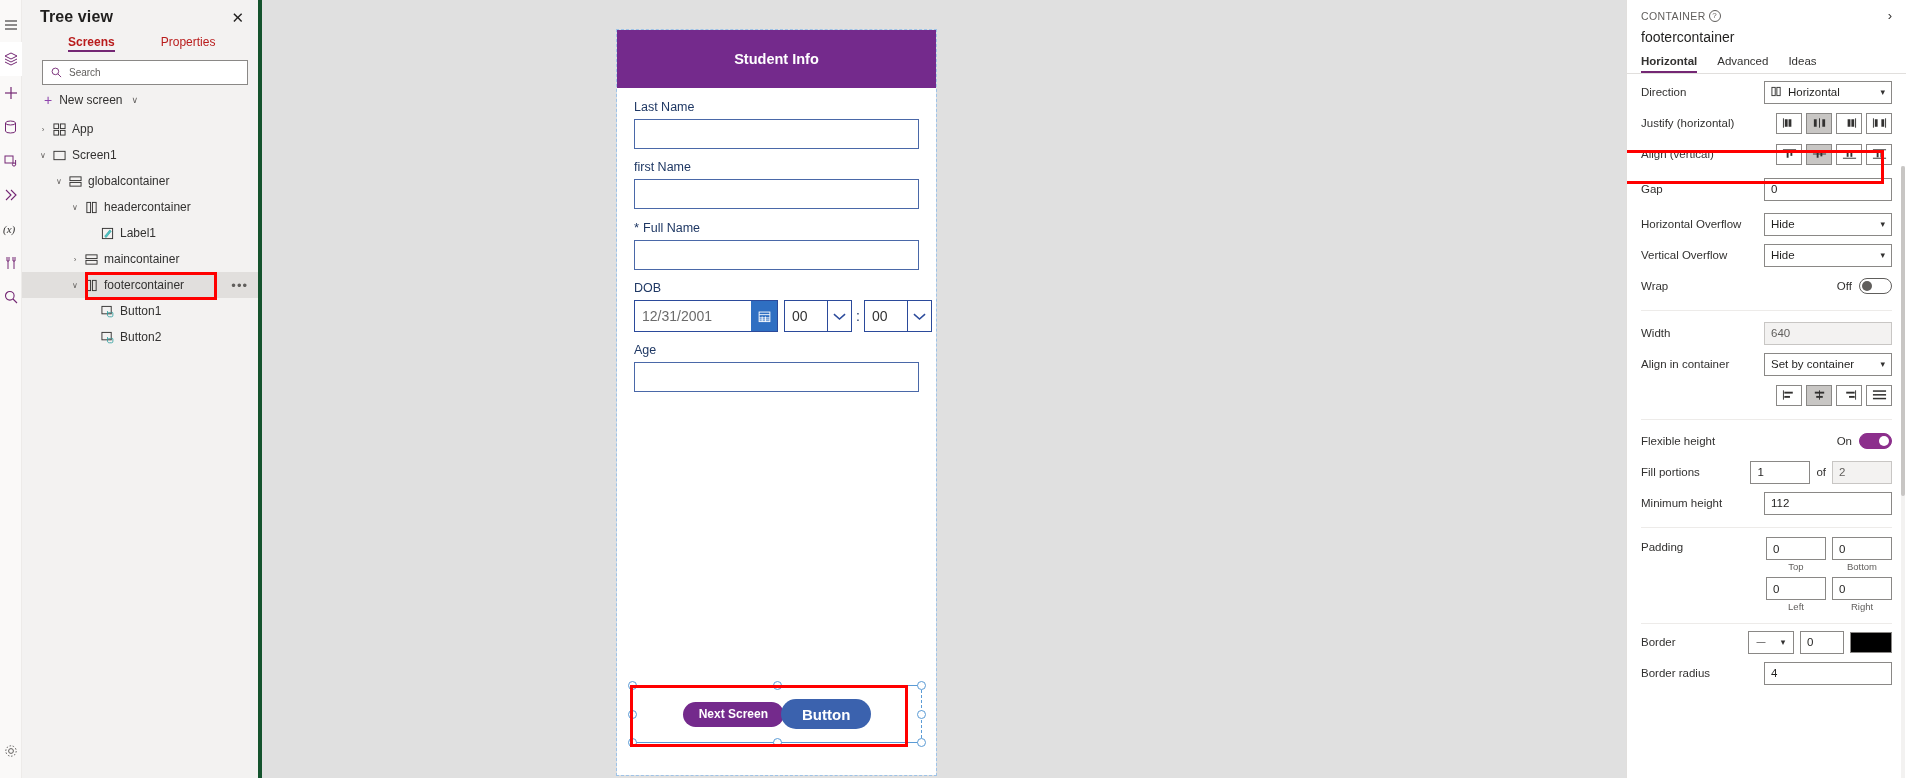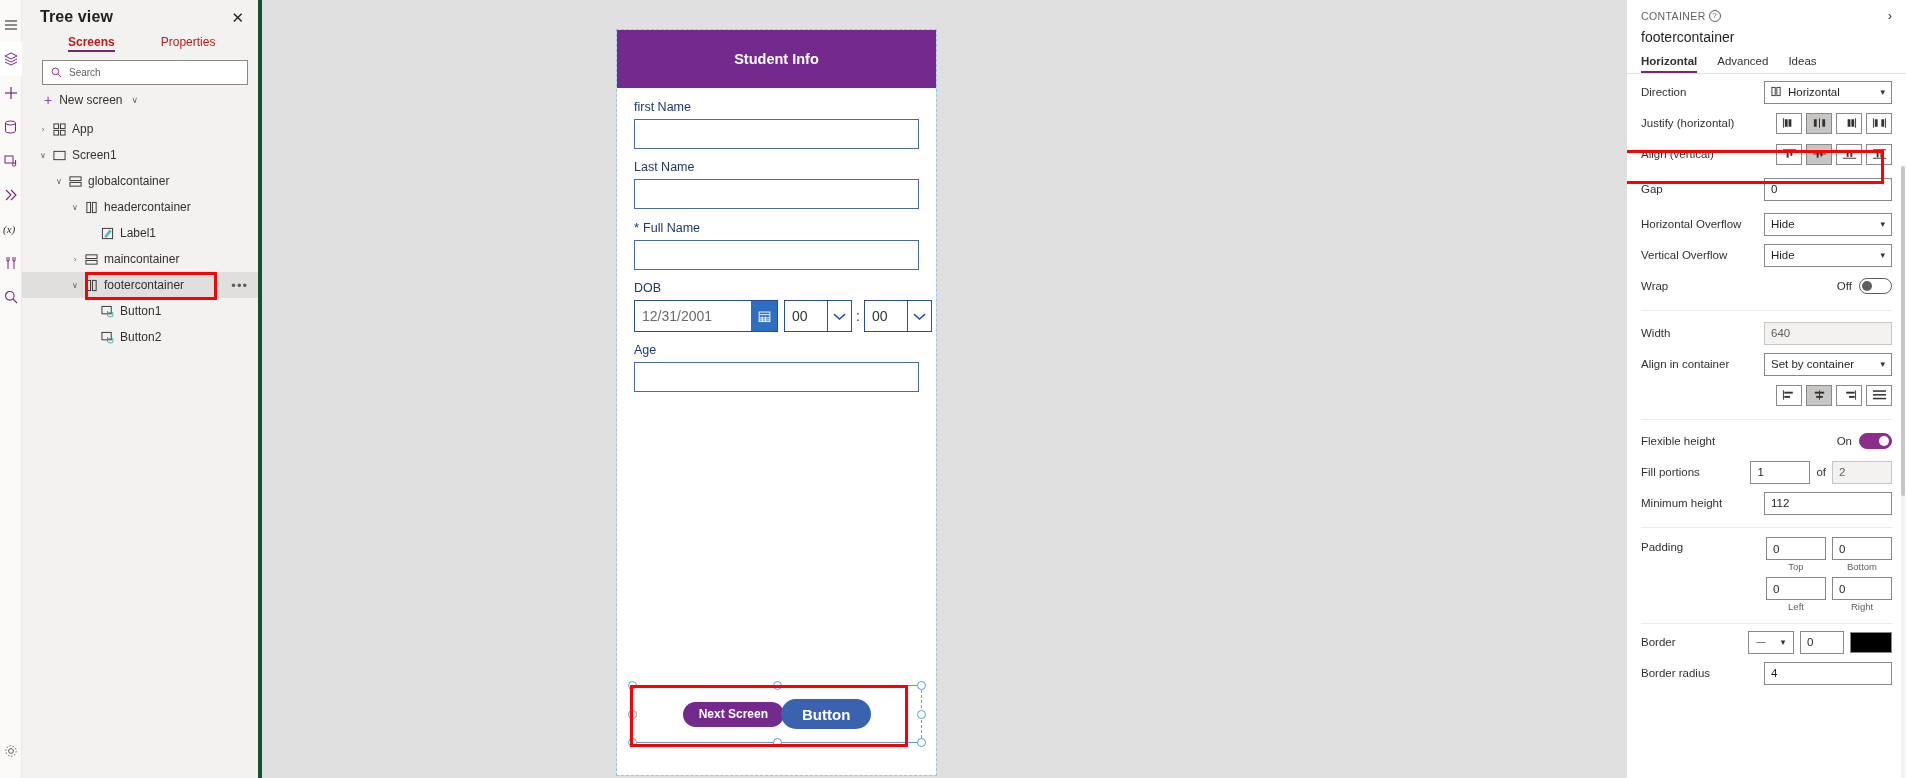--- a/index.html
+++ b/index.html
@@ -634,28 +634,28 @@
     <div class="phone">
 
       <div class="phone-header">
         <span>Student Info</span>
       </div>
 
       <div class="form">
 
         <div>
           <div class="fld-label">
-            <span>first Name</span>
+            <span>Last Name</span>
           </div>
           <div class="fld-input"></div>
         </div>
 
         <div>
           <div class="fld-label">
-            <span>Last Name</span>
+            <span>first Name</span>
           </div>
           <div class="fld-input"></div>
         </div>
 
         <div>
           <div class="fld-label">
             <span class="req">*</span>
             <span>Full Name</span>
           </div>
           <div class="fld-input"></div>

